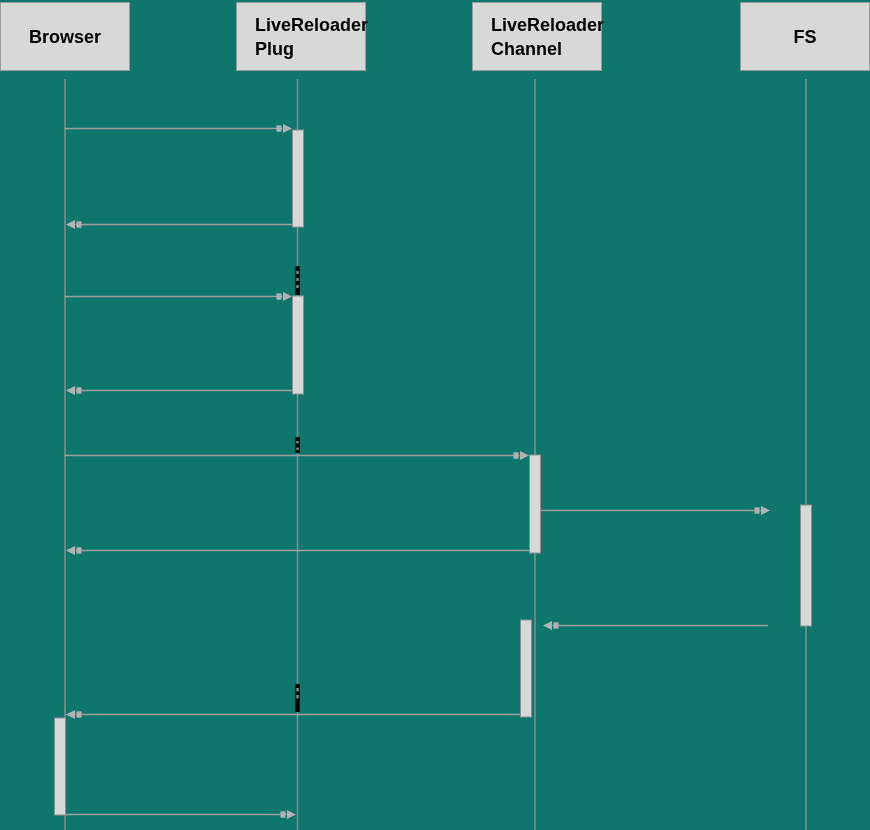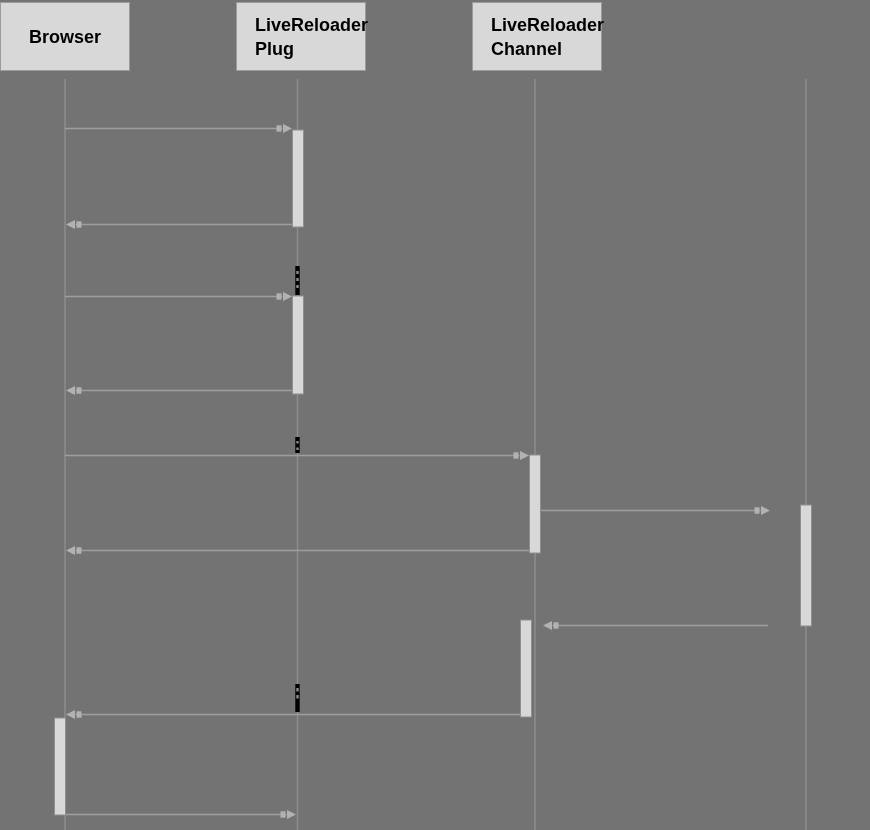--- a/index.html
+++ b/index.html
@@ -4,21 +4,21 @@
 <style>
   html, body {
     margin: 0;
     padding: 0;
     background: #000;
   }
   #stage {
     position: relative;
     width: 870px;
     height: 830px;
-    background: #737373;
+    background: #0f766e;
     overflow: hidden;
     font-family: "Liberation Sans", sans-serif;
   }
   #diagram-svg {
     position: absolute;
     left: 0;
     top: 0;
   }
   .actor {
     position: absolute;
@@ -99,13 +99,16 @@
     <span class="actor-label">Browser</span>
   </div>
   <div class="actor align-left" style="left: 236px; width: 130px;">
     <span class="actor-label">LiveReloader
 Plug</span>
   </div>
   <div class="actor align-left" style="left: 472px; width: 130px;">
     <span class="actor-label">LiveReloader
 Channel</span>
   </div>
+  <div class="actor align-center" style="left: 740px; width: 130px;">
+    <span class="actor-label">FS</span>
+  </div>
 </div>
 
 </body></html>

